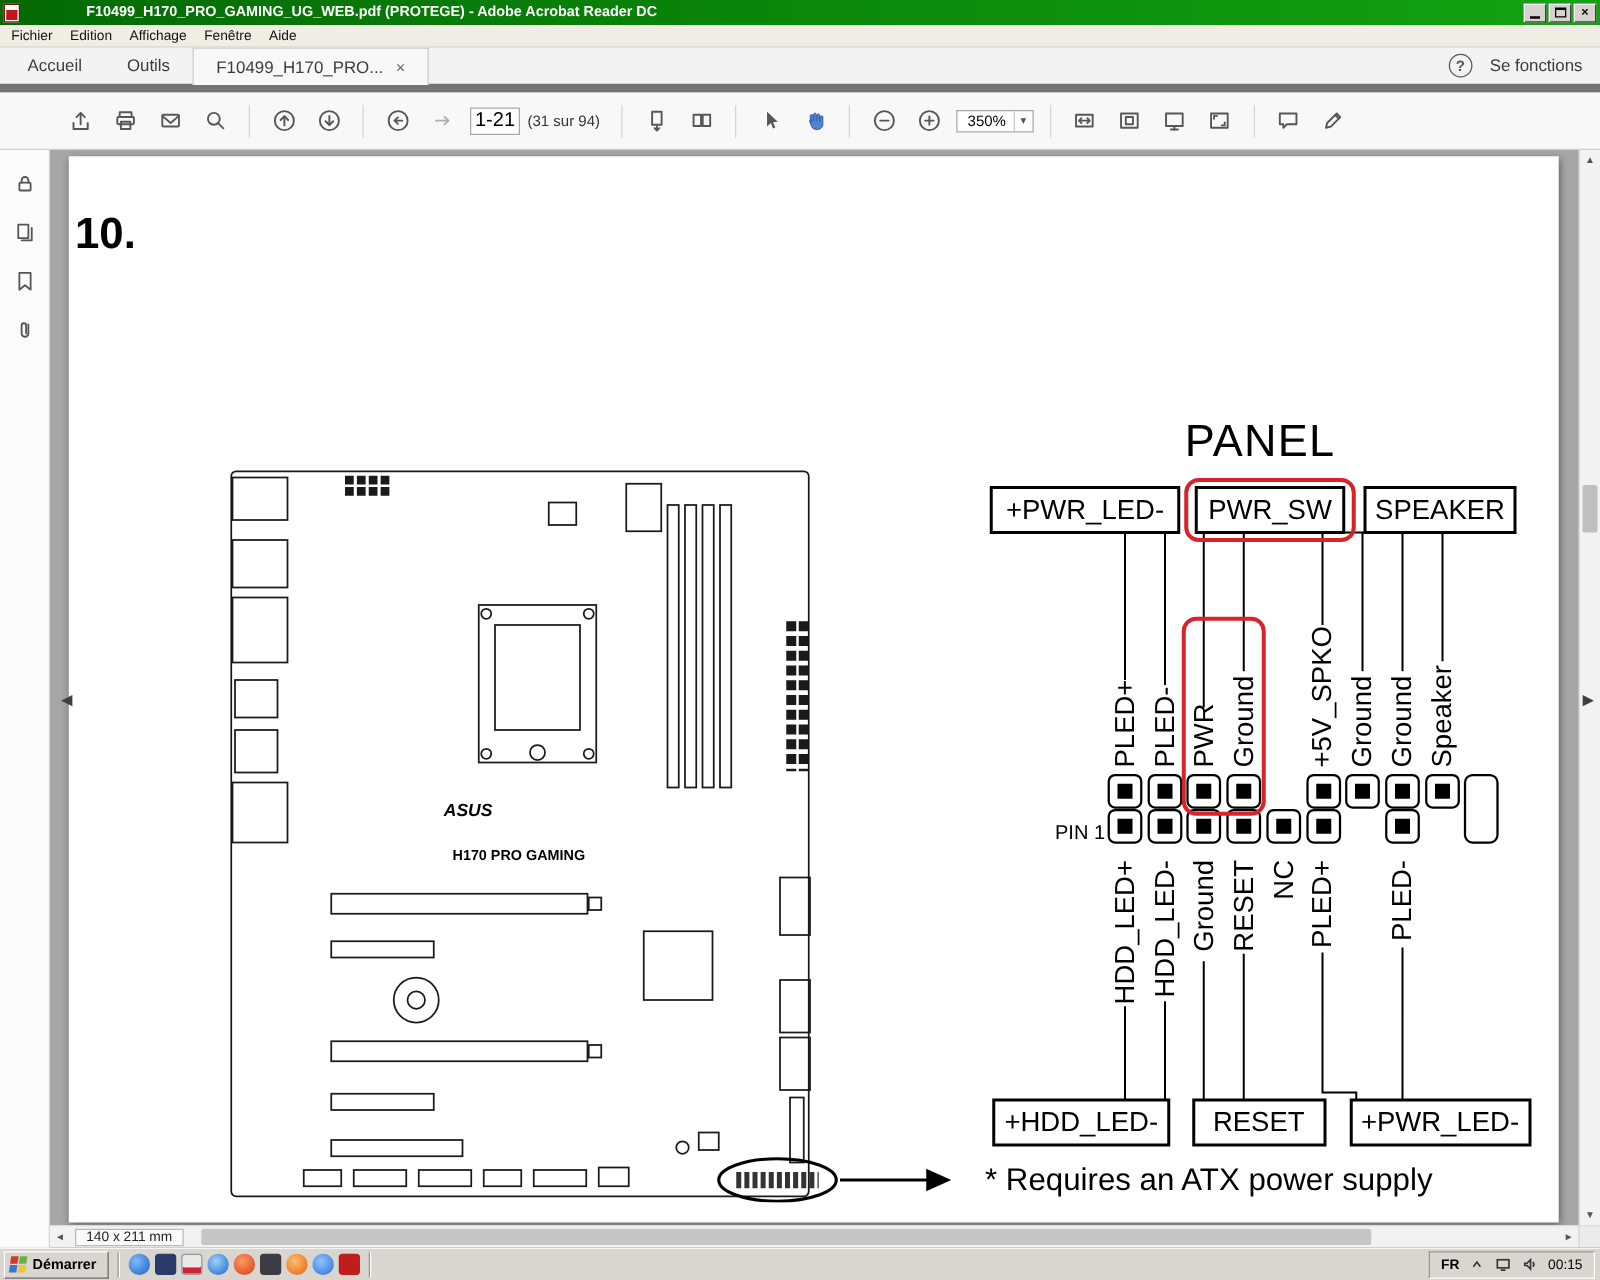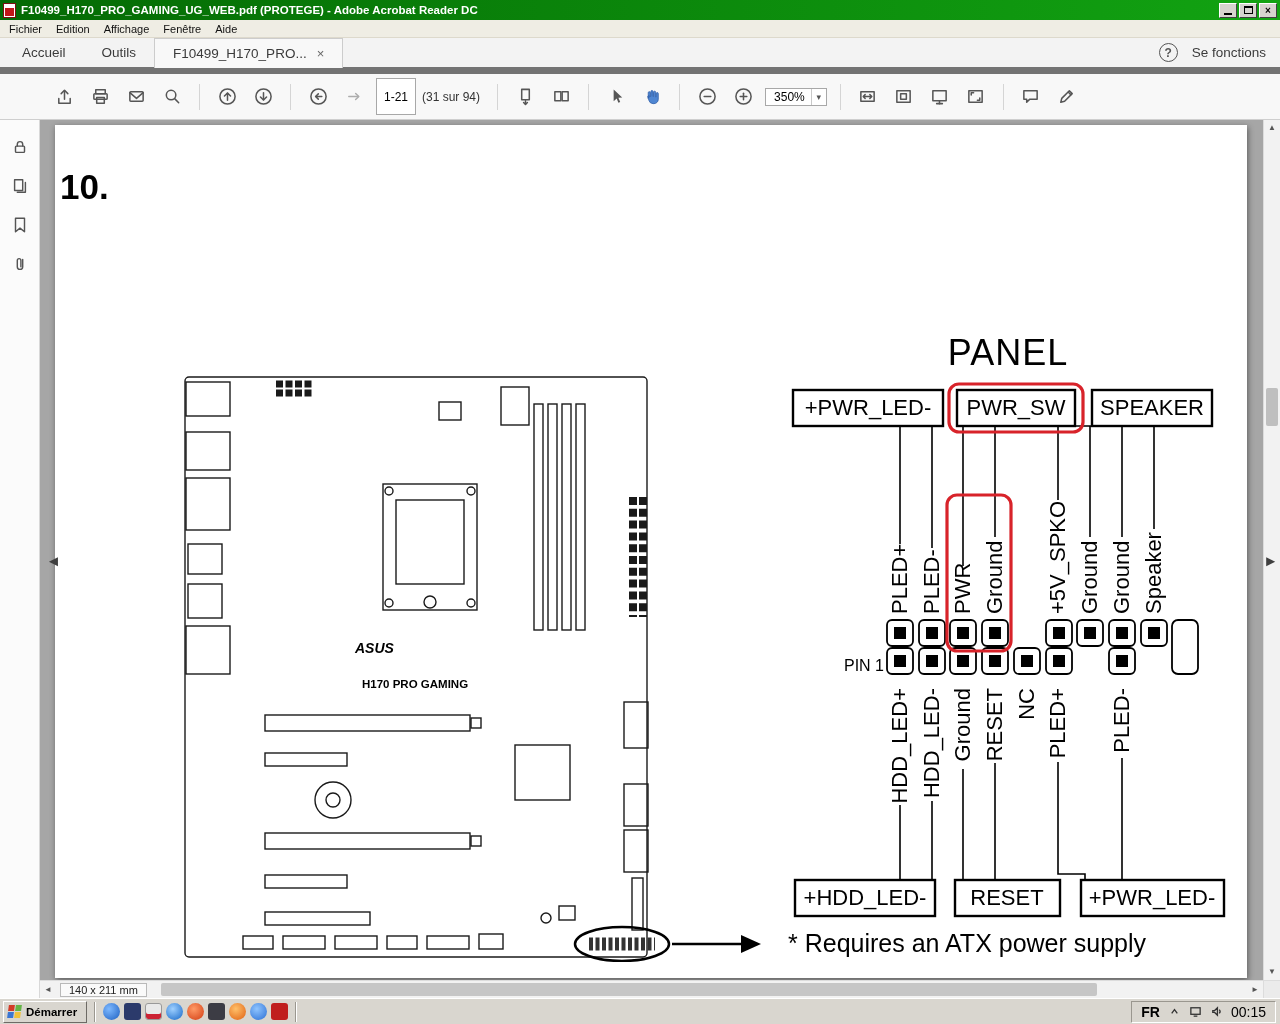--- a/index.html
+++ b/index.html
@@ -7,21 +7,21 @@
     font-family:"Liberation Sans","DejaVu Sans",sans-serif; background:#a6a6a6; }
   svg { display:block; }
 
   
   .titlebar { height:20px; background:linear-gradient(90deg,#046a04,#12a312);
     display:flex; align-items:center; padding:0 3px; }
   .pdficon { width:13px; height:15px; background:#fff; border:1px solid #7a1010;
     position:relative; margin-right:5px; }
   .pdficon::after { content:""; position:absolute; left:1px; top:4px; width:9px; height:8px; background:#c01818; }
   .wtitle { color:#fff; font-size:11.5px; font-weight:700; flex:1;
-    white-space:nowrap; overflow:hidden; }
+    white-space:nowrap; overflow:hidden;margin-left:48px; }
   .winbtns { display:flex; gap:2px; }
   .wbtn { width:18px; height:15px; background:#d6d3ce;
     border:1px solid; border-color:#ffffff #404040 #404040 #ffffff;
     display:flex; align-items:center; justify-content:center; font-size:10px; font-weight:700; color:#000; }
   .wbtn .minbar { width:8px; height:2px; background:#000; margin-top:8px; }
   .wbtn .maxbox { width:9px; height:8px; border:1px solid #000; border-top-width:2px; }
 
   
   .menubar { height:18px; background:#efede4; display:flex; align-items:center;
     font-size:11px; color:#111; border-bottom:1px solid #ddd9cc; padding-left:2px; }
@@ -42,22 +42,22 @@
   .toolbar { height:46px; background:#f8f8f8; border-bottom:1px solid #cfcfcf;
     display:flex; align-items:center; padding:0 10px; }
   .tbtn { width:30px; height:30px; margin:0 3px; display:flex; align-items:center;
     justify-content:center; border-radius:3px; }
   .tbtn svg { width:19px; height:19px; stroke:#565656; fill:none;
     stroke-width:1.6; stroke-linecap:round; stroke-linejoin:round; }
   .tbtn svg .fillme { fill:#565656; stroke:none; }
   .tbtn svg .hand { fill:#4f86d2; stroke:#2d5ca8; stroke-width:0.8; }
   .tbtn svg .dis { stroke:#adadad; }
   .sep { width:1px; height:26px; background:#d5d5d5; margin:0 9px; }
-  .pageinput { width:40px; height:37px; border:1px solid #a8a8a8; background:#fff;
-    text-align:center; font-size:12px; font-family:inherit; margin:0 4px; }
+  .pageinput { width:40px; height:22px; border:1px solid #a8a8a8; background:#fff;
+    text-align:center; font-size:16px; font-family:inherit; margin:0 4px; }
   .pagecount { font-size:12px; color:#333; margin:0 8px 0 2px; white-space:nowrap; }
   .zoombox { height:18px; border:1px solid #a8a8a8; background:#fff; display:flex;
     align-items:center; margin:0 4px; }
   .zoombox .zval { font-size:12px; padding:0 6px 0 8px; min-width:40px; }
   .zoombox .zdrop { width:15px; height:100%; border-left:1px solid #c9c9c9;
     display:flex; align-items:center; justify-content:center; font-size:9px; color:#555; }
 
   
   .workspace { height:878px; display:flex; }
   .side { width:40px; background:#fbfbfb; border-right:1px solid #d8d8d8;
@@ -130,21 +130,21 @@
   .q2{background:#2b3a6b;}
   .q3{background:#e9e9e9; border:1px solid #999; box-shadow:inset 0 -5px 0 #c23;}
   .q4{background:radial-gradient(circle at 40% 35%,#9fd0ff,#1467c8); border-radius:50%;}
   .q5{background:radial-gradient(circle at 40% 35%,#ff9a66,#d23c12); border-radius:50%;}
   .q6{background:#3c3c44;}
   .q7{background:radial-gradient(circle at 40% 35%,#ffc06a,#e06010); border-radius:50%;}
   .q8{background:radial-gradient(circle at 40% 35%,#8fc4ff,#2a6fd4); border-radius:50%;}
   .q9{background:#c01e1e;}
   .tspacer { flex:1; }
   .tray { height:22px; border:1px solid; border-color:#9a978f #ffffff #ffffff #9a978f;
-    display:flex; align-items:center; gap:8px; padding:0 9px; font-size:14px; color:#000; margin-right:1px; }
+    display:flex; align-items:center; gap:8px; padding:0 9px; font-size:11px; color:#000; margin-right:1px; }
   .tray svg { width:13px; height:13px; stroke:#333; fill:none; stroke-width:1.4; }
   .trlang { font-weight:700; }
 </style>
 </head>
 <body>
 
 <div class="titlebar">
   <span class="pdficon"></span>
   <span class="wtitle">F10499_H170_PRO_GAMING_UG_WEB.pdf (PROTEGE) - Adobe Acrobat Reader DC</span>
   <span class="winbtns">

